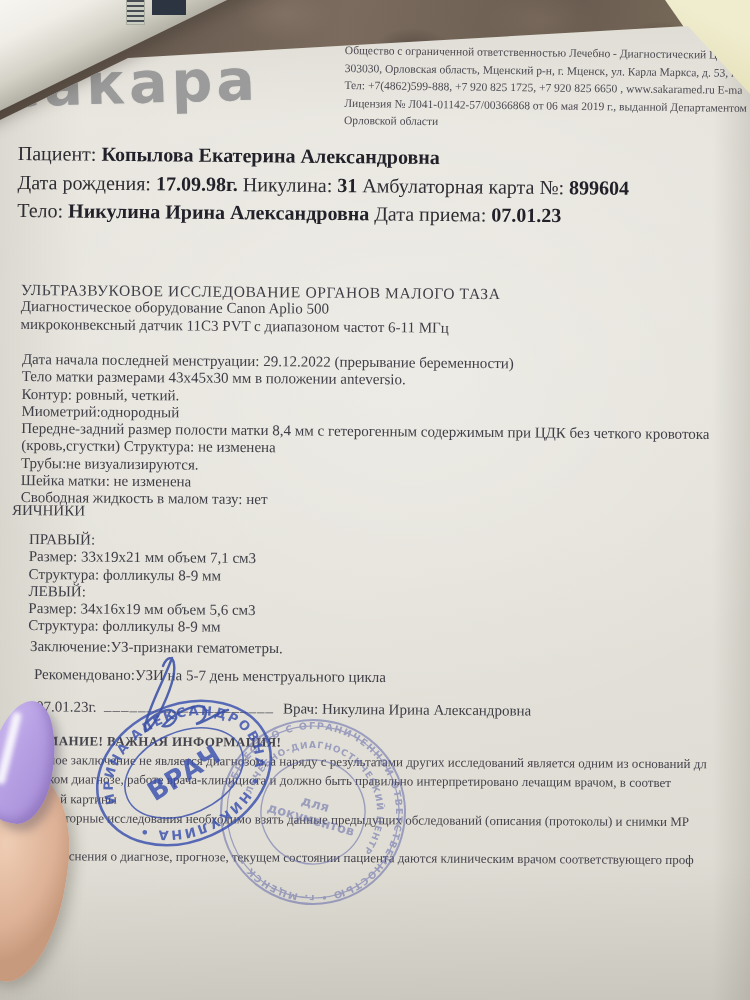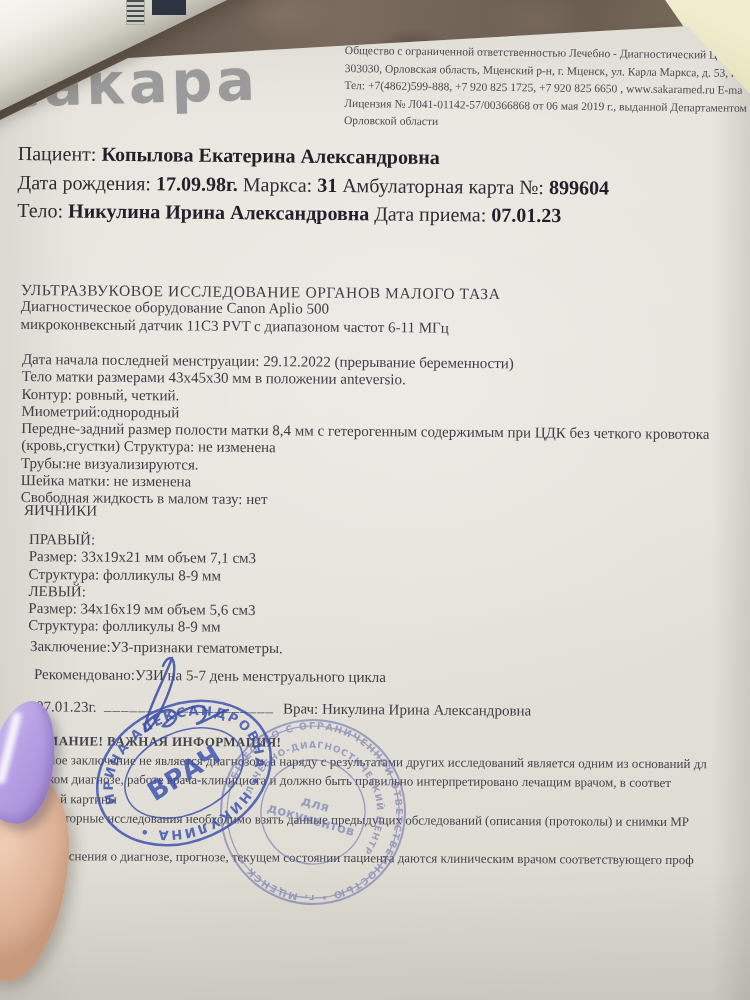--- a/index.html
+++ b/index.html
@@ -48,21 +48,21 @@
         transform:rotate(.55deg);transform-origin:0 0;}
   #patient .vl{font-weight:bold;color:#22212a;}
   #patient .lb{font-weight:normal;}
 
   
   .doc{color:#3f3e46;font-size:15px;line-height:17.3px;transform:rotate(.5deg);
        transform-origin:0 0;}
   #exam-head{left:21px;top:281px;}
   #exam-head .t{font-size:15.5px;letter-spacing:.6px;}
   #findings{left:22px;top:351px;}
-  #ovaries-head{left:24px;top:502px;}
+  #ovaries-head{left:12px;top:502px;}
   #ovaries{left:29px;top:531px;}
   #conclusion{left:30px;top:638px;}
   #recommendation{left:34px;top:666px;}
   #sig-row{left:0;top:698px;width:750px;height:26px;}
   #sig-row .date{position:absolute;left:36px;top:0;}
   #sig-row .line{position:absolute;left:104px;top:-2px;letter-spacing:1px;color:#55535c;}
   #sig-row .doctor{position:absolute;left:283px;top:0;}
 
   
   #fineprint{left:16px;top:731px;font-size:13px;line-height:19.2px;color:#45434c;
@@ -125,21 +125,21 @@
     </div>
 
     <div id="patient" class="abs">
       <div class="nowrap">
         <span class="lb">Пациент:</span>
         <span class="vl">Копылова Екатерина Александровна</span>
       </div>
       <div class="nowrap">
         <span class="lb">Дата рождения:</span>
         <span class="vl">17.09.98г.</span>
-        <span class="lb">Маркса:</span>
+        <span class="lb">Никулина:</span>
         <span class="vl">31</span>
         <span class="lb">Амбулаторная карта №:</span>
         <span class="vl">899604</span>
       </div>
       <div class="nowrap">
         <span class="lb">Тело:</span>
         <span class="vl">Никулина Ирина Александровна</span>
         <span class="lb">Дата приема:</span>
         <span class="vl">07.01.23</span>
       </div>

